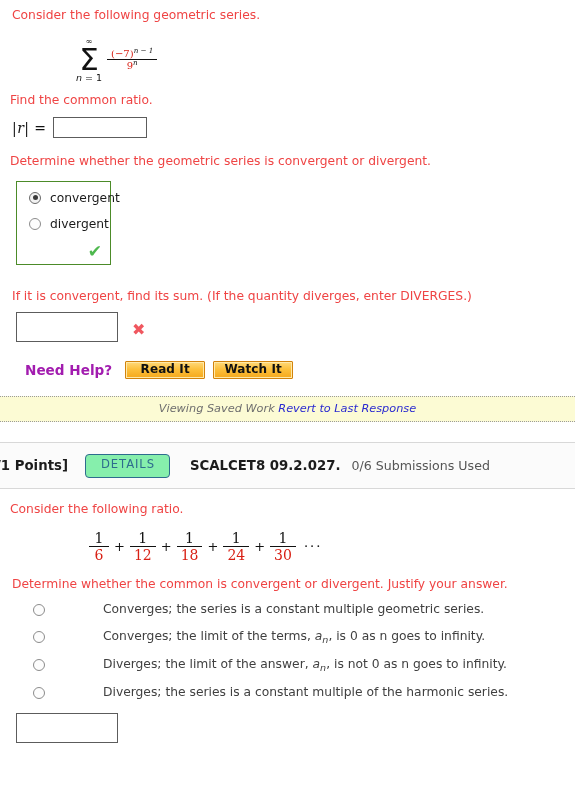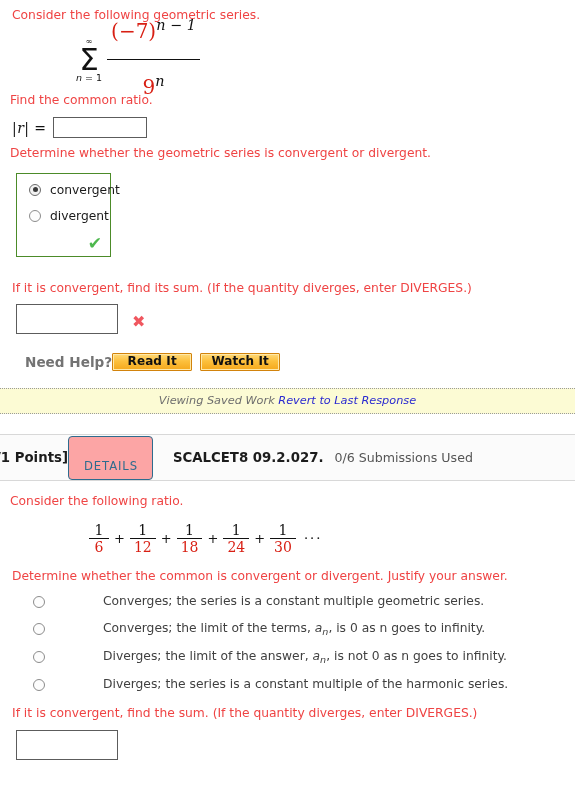--- a/index.html
+++ b/index.html
@@ -75,21 +75,21 @@
     height: 1px;
     background: #111;
     width: 100%;
     min-width: 44px;
   }
   .m-red { color: #d81f13; }
   .m-blk { color: #111; }
   .m-it { font-style: italic; }
   .sup { font-size: 0.72em; vertical-align: super; line-height: 0; }
 
-  .fs14 { font-size: 20px; gap: 16px; }
+  .fs14 { font-size: 10px; }
 
   
   .ans-box {
     border: 1px solid #5c5c5c;
     background: #fff;
     height: 21px;
     width: 94px;
     box-sizing: border-box;
     display: inline-block;
     vertical-align: middle;
@@ -188,23 +188,24 @@
   .sum-answer-row .cross { margin-left: 14px; margin-top: 6px; }
 
   
   .need-help {
     margin-top: 19px;
     display: flex;
     align-items: center;
     padding-left: 15px;
   }
   .need-help-label {
-    color: #737373;
+    color: #a21caf;
     font-weight: bold;
     font-size: 13.6px;
+    margin-right: 13px;
     font-family: "DejaVu Sans", sans-serif;
   }
   .help-btn {
     border: 1px solid #d2830c;
     background: linear-gradient(to bottom, #fcc köz 0%, #f7b733 100%);
     background: linear-gradient(to bottom, #ffd97a 0%, #fcc03c 45%, #f5a81c 100%);
     color: #111;
     font-size: 12px;
     font-weight: bold;
     width: 78px;
@@ -248,27 +249,28 @@
     box-sizing: border-box;
   }
   .points {
     font-weight: bold;
     font-size: 13.3px;
     color: #1c1c1c;
     margin-left: -4px;
     white-space: nowrap;
   }
   .details-btn {
+    margin-left: 17px;
     border: 1px solid #2e6c8e;
     border-radius: 4px;
     color: #2e6c8e;
-    background: #fca5a5;
+    background: #86efac;
     font-size: 11.6px;
     letter-spacing: 0.9px;
-    padding: 24px 14px 7px 15px;
+    padding: 4px 14px 7px 15px;
     line-height: 1;
     white-space: nowrap;
   }
   .qcode {
     margin-left: 20px;
     font-weight: bold;
     font-size: 13.3px;
     color: #1c1c1c;
     white-space: nowrap;
   }
@@ -346,21 +348,21 @@
     </span>
   </div>
 
   <div class="prompt">Find the common ratio.</div>
 
   <div class="row-ir">
     <span class="ir-label"><span>|</span><i>r</i><span>| =</span></span>
     <input class="ans-box" type="text" value="" style="">
   </div>
 
-  <div class="prompt" style="margin-top:7px;">Determine whether the geometric series is convergent or divergent.</div>
+  <div class="prompt" style="margin-top:15px;">Determine whether the geometric series is convergent or divergent.</div>
 
   <div class="choice-box">
     <div class="choice-row">
       <span class="radio sel"></span>
       <span class="choice-label">convergent</span>
     </div>
     <div class="choice-row">
       <span class="radio"></span>
       <span class="choice-label">divergent</span>
     </div>
@@ -454,19 +456,18 @@
       <span class="opt-text"><span>Diverges; the limit of the answer, </span><i>a</i><span class="vsub">n</span><span>, is not 0 as n goes to infinity.</span></span>
     </div>
 
     <div class="opt-row">
       <span class="radio"></span>
       <span class="opt-text">Diverges; the series is a constant multiple of the harmonic series.</span>
     </div>
 
   </div>
 
-  <div class="prompt final-prompt">If it is convergent, find the sum. (If the quantity diverges, enter DIVERGES.)</div>
 
   <div class="final-box-row">
     <input class="ans-box wide" type="text" value="" style="">
   </div>
 
 </div>
 
 </body></html>

